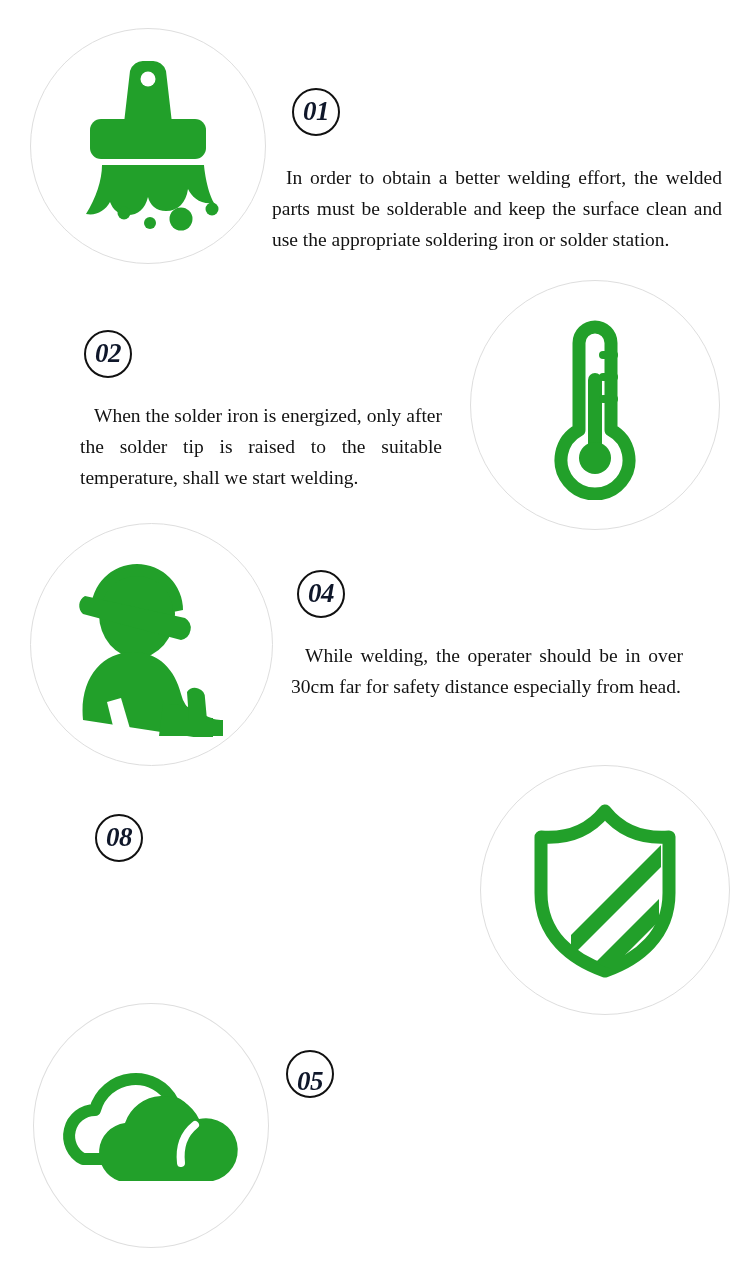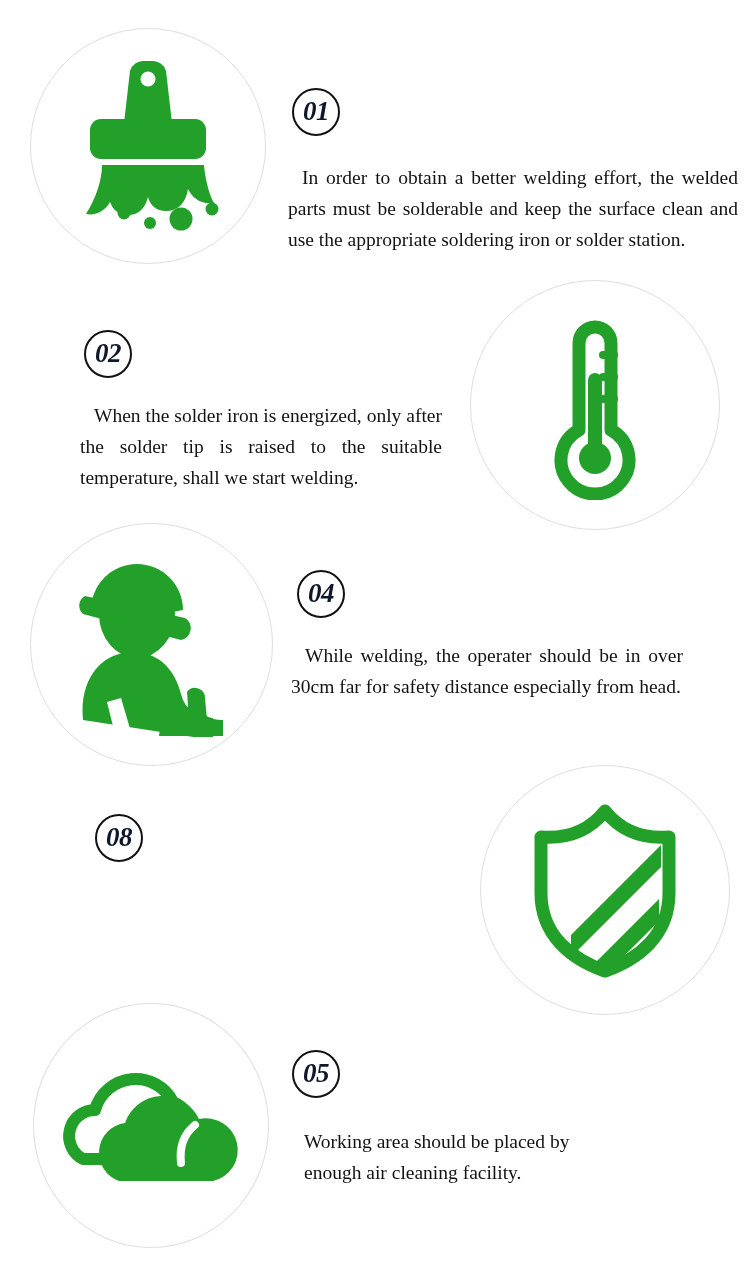--- a/index.html
+++ b/index.html
@@ -66,40 +66,40 @@
     line-height: 31px;
     text-align: justify;
     text-indent: 14px;
     color: #121212;
   }
   .blurb.ragged { text-align: left; }
 
   
   #circle-1 { left: 30px;  top: 28px;   width: 236px; height: 236px; }
   #badge-1  { left: 292px; top: 88px; }
-  #text-1   { left: 288px; top: 142px; width: 450px; }
+  #text-1   { left: 272px; top: 142px; width: 450px; }
 
   
   #circle-2 { left: 470px; top: 280px;  width: 250px; height: 250px; }
   #badge-2  { left: 84px;  top: 330px; }
   #text-2   { left: 80px;  top: 380px;  width: 362px; }
 
   
   #circle-3 { left: 30px;  top: 523px;  width: 243px; height: 243px; }
   #badge-3  { left: 297px; top: 570px; }
   #text-3   { left: 291px; top: 620px;  width: 392px; }
 
   
   #circle-4 { left: 480px; top: 765px;  width: 250px; height: 250px; }
   #badge-4  { left: 95px;  top: 814px; }
   #text-4   { left: 88px;  top: 866px;  width: 345px; }
 
   
   #circle-5 { left: 33px;  top: 1003px; width: 236px; height: 245px; }
-  #badge-5  { left: 292px; top: 1050px; }
+  #badge-5  { left: 286px; top: 1050px; align-items: flex-end; }
   #text-5   { left: 304px; top: 1106px; width: 280px; text-indent: 0; }
 </style>
 </head>
 <body>
 
 <div class="page">
 
   <div class="icon-circle" id="circle-1">
     <span>
       <svg width="160" height="170" viewBox="0 0 160 170" aria-hidden="true">
@@ -209,15 +209,14 @@
 
         <path d="M60 118 a30 30 0 0 1 6 -58 a40 40 0 0 1 74 -4 a30 30 0 0 1 14 62 z" fill="#22a02a"></path>
 
         <path d="M122 100 c-2 -18 4 -30 14 -38" fill="none" stroke="#ffffff" stroke-width="8" stroke-linecap="round"></path>
       </svg>
     </span>
   </div>
   <div class="badge" id="badge-5">
     <span>05</span>
   </div>
-  <p class="blurb ragged" id="text-5">Working area should be placed by enough air cleaning facility.</p>
 
 </div>
 
 </body></html>

